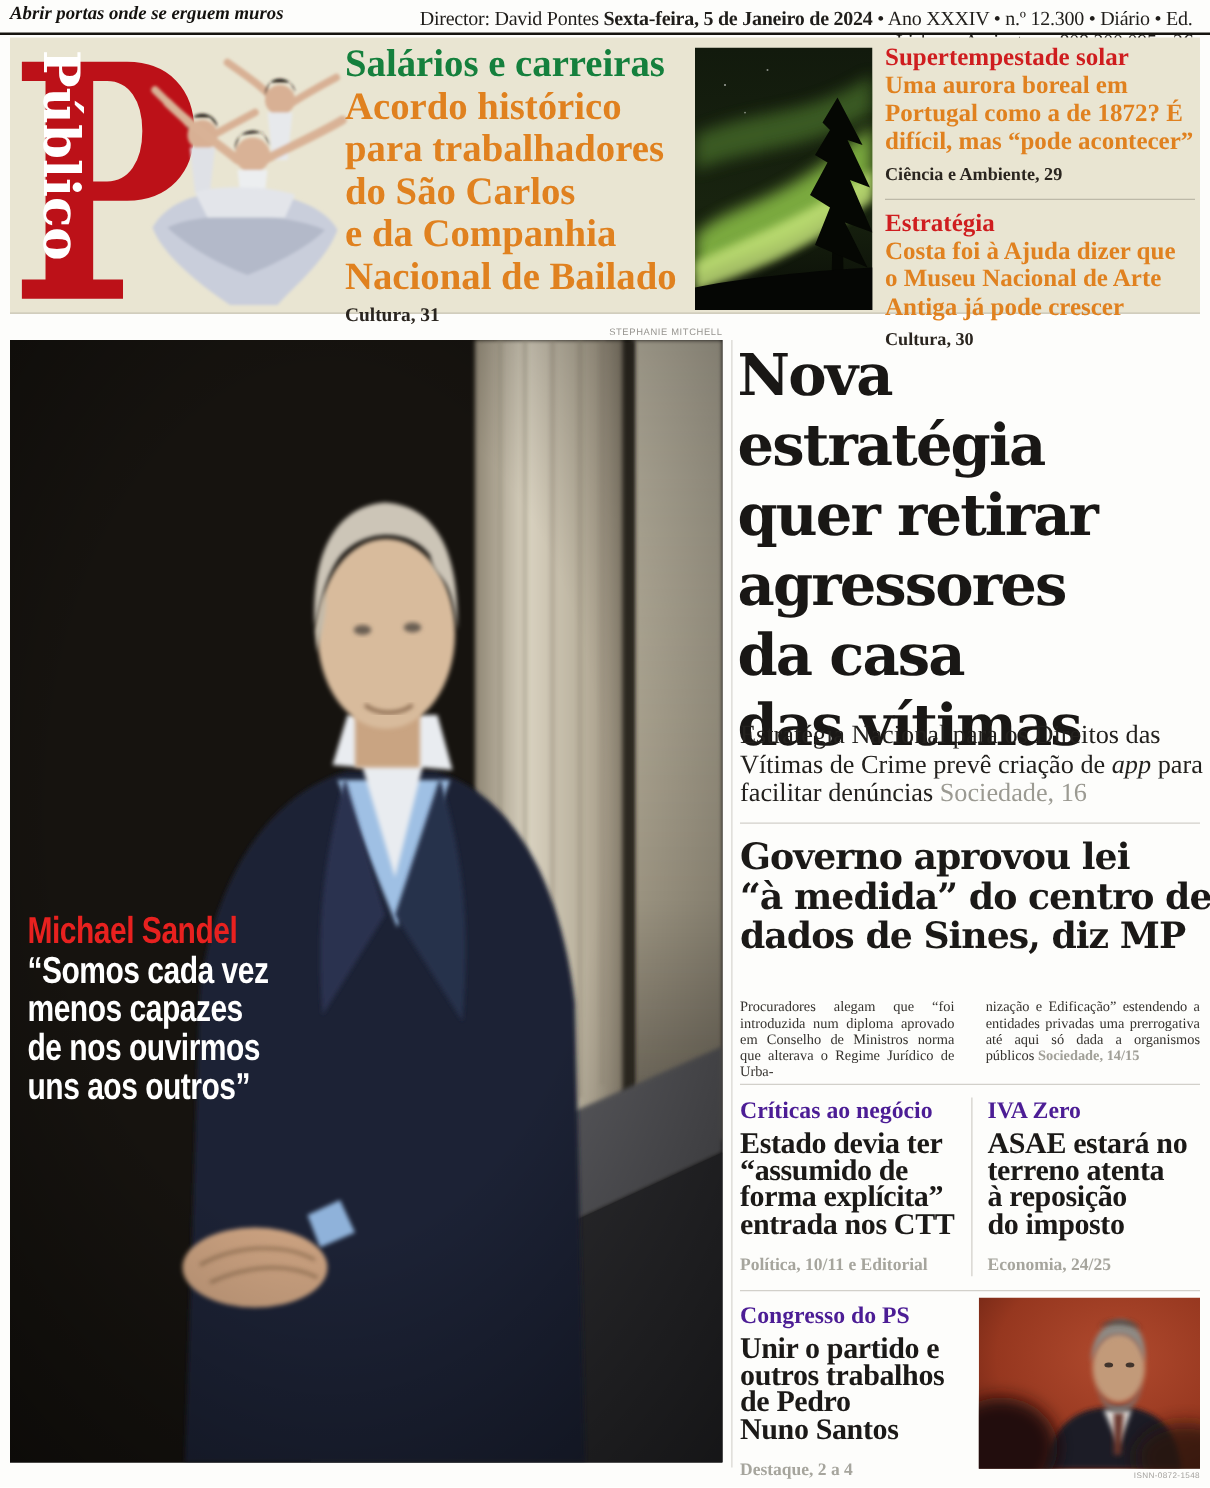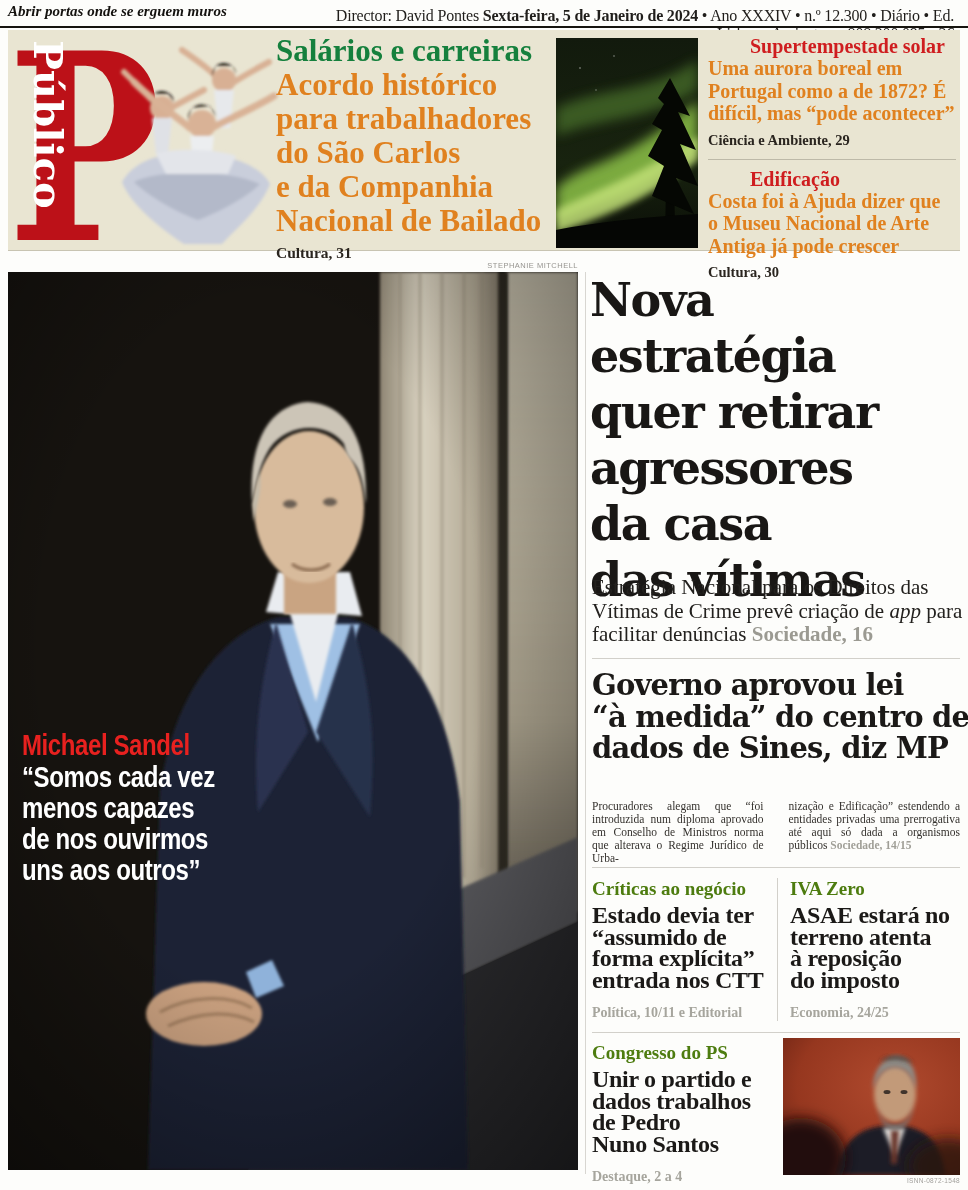--- a/index.html
+++ b/index.html
@@ -21,54 +21,54 @@
                color:#bc1118;transform:scaleX(0.78);transform-origin:left top;}
   #logoword{left:17px;top:10px;height:175px;writing-mode:vertical-rl;text-orientation:mixed;
             font-family:"DejaVu Serif",serif;font-weight:bold;font-size:40px;color:#ffffff;letter-spacing:0px;}
   #dancers{left:56px;top:2px;}
   #mlead{left:268px;top:4px;width:290px;}
   .mkicker{font-family:"Liberation Serif",serif;font-weight:bold;font-size:31px;line-height:34px;color:#15803d;}
   .mlines{font-family:"Liberation Serif",serif;font-weight:bold;font-size:31px;line-height:34px;color:#e0811f;}
   .msec{font-weight:bold;font-size:15.5px;color:#2a251f;margin-top:6px;}
   #aurora{left:548px;top:8px;}
   #briefs{left:700px;top:5px;width:248px;}
-  .bkicker{font-weight:bold;font-size:20px;line-height:22px;color:#cf1d1f;margin-left:42px;}
+  .bkicker{font-weight:bold;font-size:20px;line-height:22px;color:#cf1d1f;}
   .blines{font-weight:bold;font-size:20px;line-height:22.5px;color:#e0811f;}
   .bsec{font-weight:bold;font-size:14.5px;color:#2a251f;margin-top:7px;}
   .bdivider{border:none;border-top:1px solid #bdb9a8;margin:10px 0 8px 0;}
 
   
   #credit{left:398px;top:261px;width:180px;text-align:right;font-family:"Liberation Sans",sans-serif;
           font-size:7.5px;letter-spacing:0.5px;color:#96948f;}
   #figure{left:8px;top:272px;width:570px;height:898px;background:#131110;}
   #colrule{left:585px;top:272px;width:1px;height:902px;background:#d8d6d1;}
   #overlay{left:14px;top:458px;width:320px;}
   .okicker{font-family:"Liberation Sans",sans-serif;font-weight:bold;font-size:30px;line-height:30px;
            color:#e8211f;transform:scaleX(0.8);transform-origin:left top;letter-spacing:-0.5px;}
   .oquote{font-family:"Liberation Sans",sans-serif;font-weight:bold;font-size:30px;line-height:31px;
           color:#ffffff;transform:scaleX(0.8);transform-origin:left top;letter-spacing:-0.5px;margin-top:1px;}
   .osec{font-weight:bold;font-size:16px;color:#f2f1ee;margin-top:16px;}
 
   
   #h1{left:590px;top:272px;width:380px;font-family:"DejaVu Serif",serif;font-weight:bold;
       font-size:46px;line-height:56px;letter-spacing:-1.5px;color:#191715;}
   #deck{left:592px;top:576px;width:374px;font-size:21px;line-height:23.5px;color:#23211e;}
-  #deck .ref{font-weight:bold;color:#9b9a92;}
+  #deck .ref{font-weight:normal;color:#9b9a92;}
   .rule{width:368px;height:1px;background:#d2d0ca;}
   #hr1{left:592px;top:658px;}
   #h2{left:592px;top:670px;width:378px;font-family:"DejaVu Serif",serif;font-weight:bold;
       font-size:29px;line-height:31.5px;letter-spacing:-0.8px;color:#1b1917;}
   #cols{left:592px;top:800px;width:368px;display:flex;gap:25px;}
   #cols p{margin:0;width:177px;font-size:11.5px;line-height:13px;text-align:justify;color:#34312d;}
   #cols .ref{font-weight:bold;color:#a09f97;}
   #hr2{left:592px;top:867px;}
   #row34{left:592px;top:878px;width:368px;display:flex;}
   #row34 .cell1{width:177px;padding-right:8px;}
   #row34 .cell2{flex:1;border-left:1px solid #d2d0ca;padding-left:12px;}
-  .skicker{font-weight:bold;font-size:19px;line-height:21px;color:#4d7c0f;}
+  .skicker{font-weight:bold;font-size:19px;line-height:21px;color:#4c1d95;}
   .shead{font-weight:bold;font-size:24px;line-height:21.5px;letter-spacing:-0.3px;color:#1b1917;margin-top:6px;}
   .ssec{font-weight:bold;font-size:14px;color:#a6a59d;margin-top:14px;}
   #hr3{left:592px;top:1032px;}
   #story5{left:592px;top:1042px;width:196px;}
   #photo5{left:783px;top:1038px;}
   #issn{left:880px;top:1177px;width:80px;text-align:right;font-family:"Liberation Sans",sans-serif;
         font-size:6.5px;color:#a3a19d;letter-spacing:0.3px;}
 </style>
 </head>
 <body>
@@ -158,21 +158,21 @@
     <div class="abs" id="briefs">
       <div>
         <div class="bkicker">Supertempestade solar</div>
         <div class="blines lines">Uma aurora boreal em
 Portugal como a de 1872? É
 difícil, mas “pode acontecer”</div>
         <div class="bsec">Ciência e Ambiente, 29</div>
       </div>
       <hr class="bdivider">
       <div>
-        <div class="bkicker">Edificação</div>
+        <div class="bkicker">Estratégia</div>
         <div class="blines lines">Costa foi à Ajuda dizer que
 o Museu Nacional de Arte
 Antiga já pode crescer</div>
         <div class="bsec">Cultura, 30</div>
       </div>
     </div>
   </div>
 
   <div class="abs" id="credit">STEPHANIE MITCHELL</div>
   <div class="abs" id="colrule"></div>
@@ -280,21 +280,21 @@
 do imposto</div>
       <div class="ssec">Economia, 24/25</div>
     </div>
   </div>
 
   <div class="abs rule" id="hr3"></div>
 
   <div class="abs" id="story5">
     <div class="skicker">Congresso do PS</div>
     <div class="shead lines">Unir o partido e
-dados trabalhos
+outros trabalhos
 de Pedro
 Nuno Santos</div>
     <div class="ssec">Destaque, 2 a 4</div>
   </div>
 
   <svg class="abs" id="photo5" width="177" height="137" viewBox="0 0 177 137">
     <defs>
       <radialGradient id="pn-bg" cx="0.62" cy="0.35" r="0.9">
         <stop offset="0" stop-color="#b04a2e"></stop>
           <stop offset="0.6" stop-color="#96371f"></stop>

